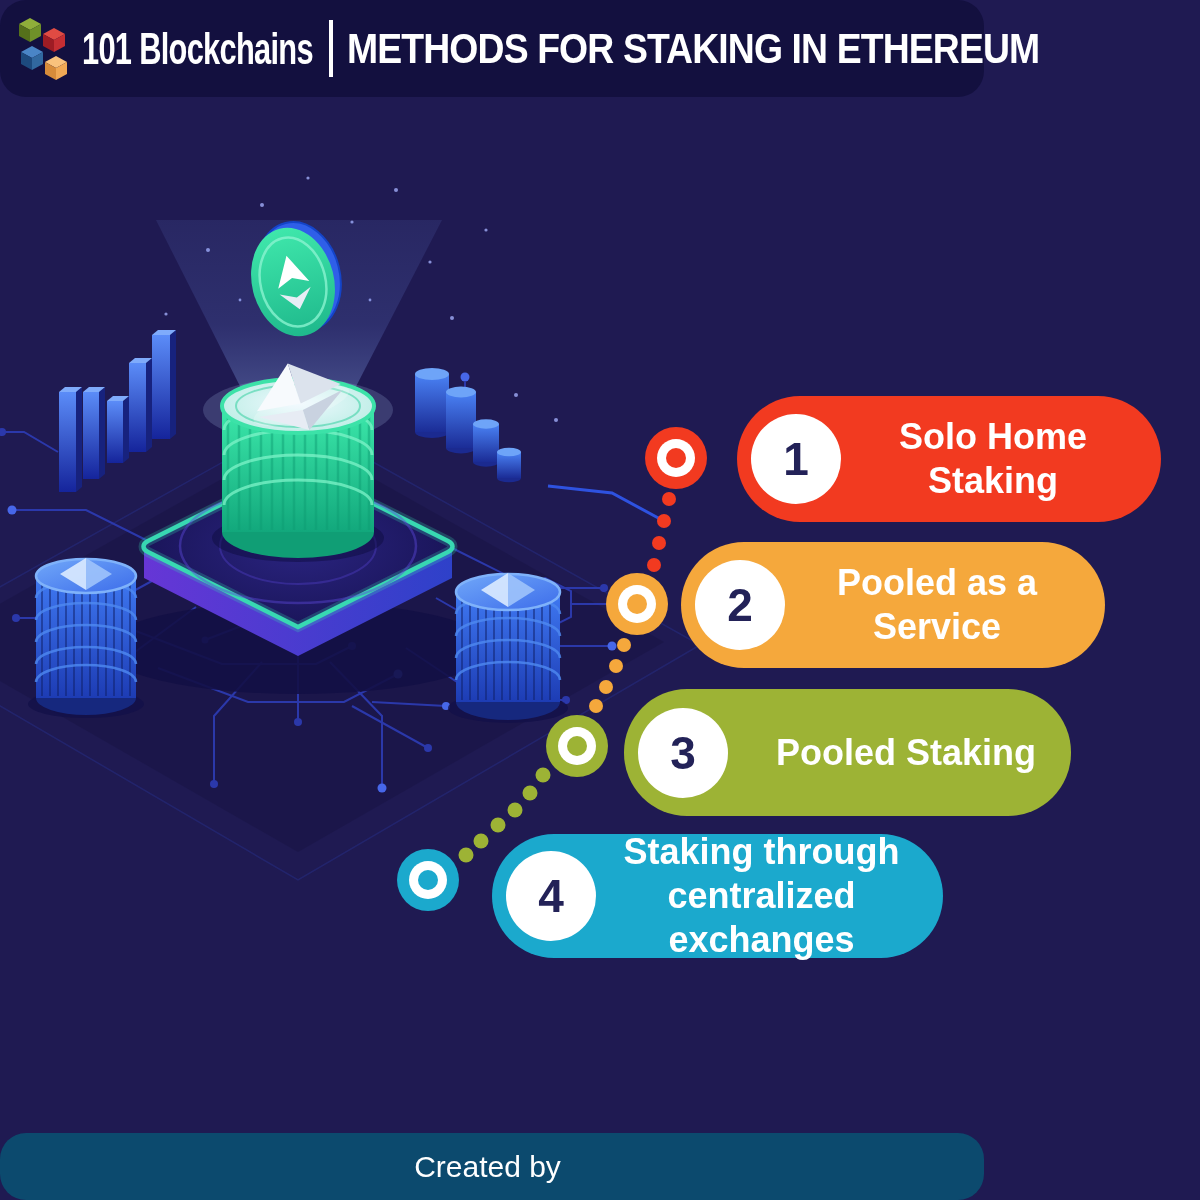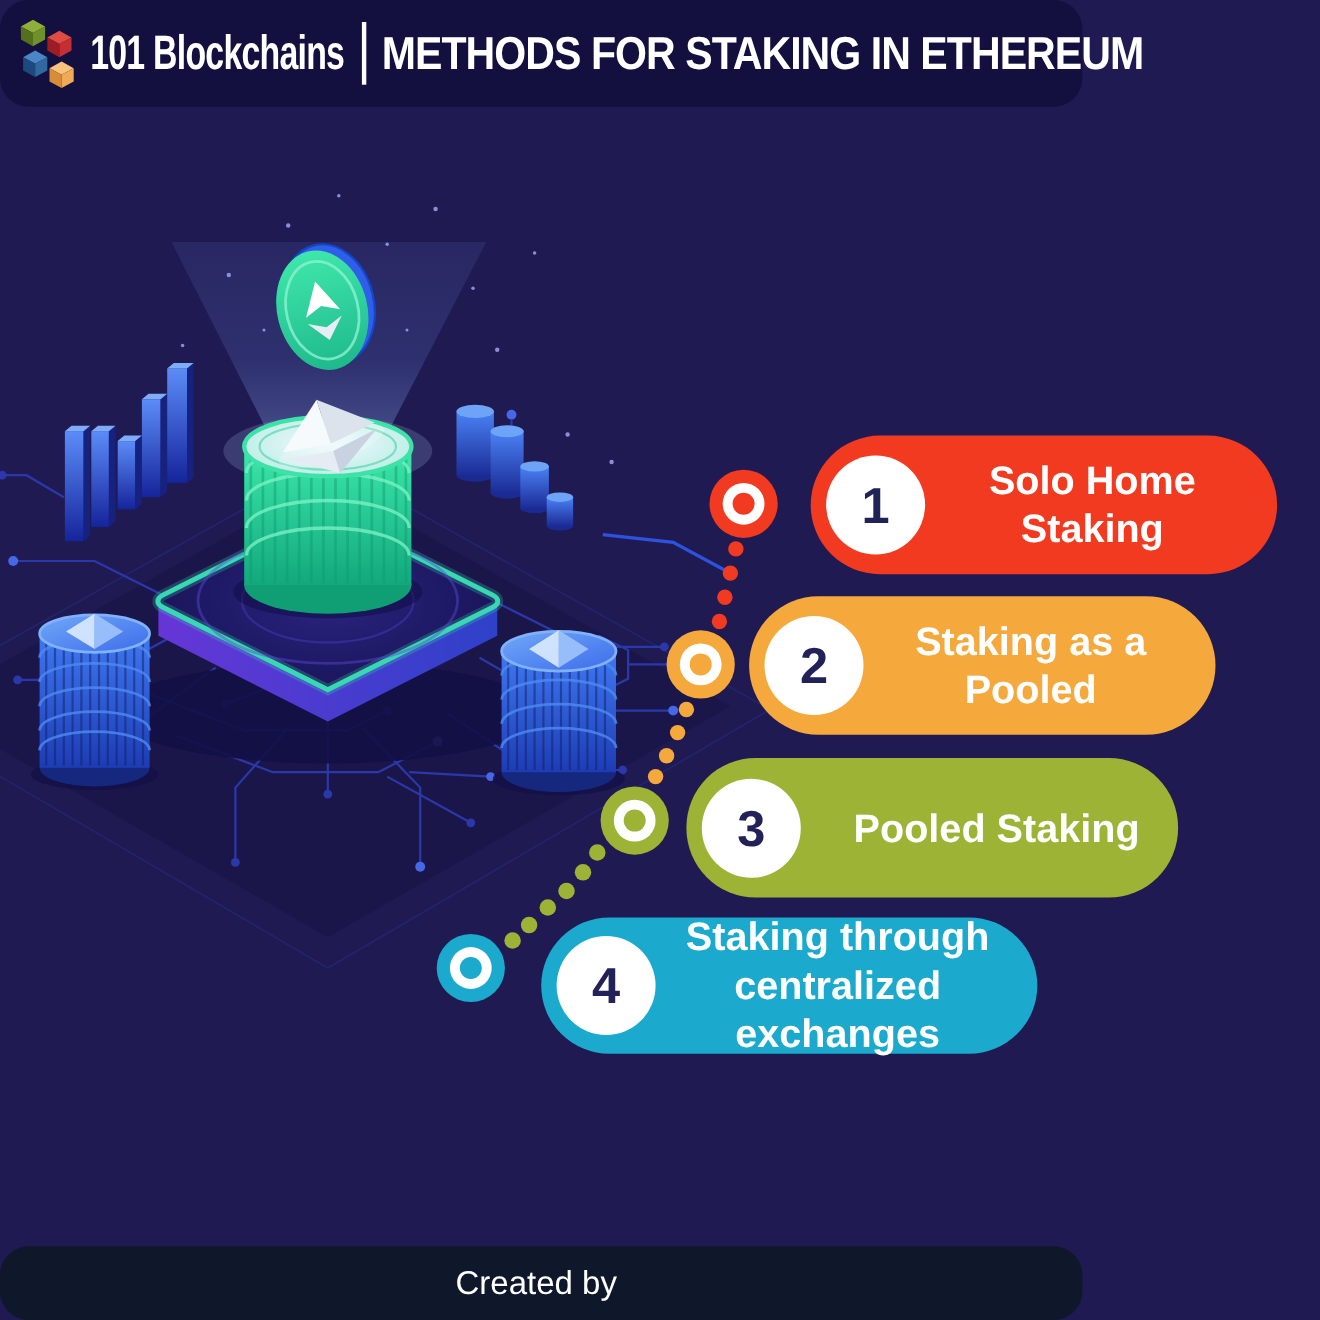--- a/index.html
+++ b/index.html
@@ -323,21 +323,21 @@
   <div class="item">
     <div class="marker m1" style="background: rgb(245, 168, 60);">
       <div class="ring">
         <div class="hole" style="background: rgb(245, 168, 60);"></div>
       </div>
     </div>
     <div class="pill p1" style="background: rgb(245, 168, 60);">
       <div class="num" style="color: rgb(35, 34, 88);">
         <span>2</span>
       </div>
-      <div class="label" style="color: rgb(255, 255, 255);">Staking as a Pooled</div>
+      <div class="label" style="color: rgb(255, 255, 255);">Pooled as a Service</div>
     </div>
   </div>
 
   <div class="item">
     <div class="marker m2" style="background: rgb(157, 179, 53);">
       <div class="ring">
         <div class="hole" style="background: rgb(157, 179, 53);"></div>
       </div>
     </div>
     <div class="pill p2" style="background: rgb(157, 179, 53);">
@@ -384,17 +384,17 @@
         <polygon points="46,40 57,46 46,52 35,46" fill="#f9c27c"></polygon>
         <polygon points="35,46 46,52 46,64 35,58" fill="#d78c3a"></polygon>
         <polygon points="46,52 57,46 57,58 46,64" fill="#f0a955"></polygon>
       </g>
     </svg>
     <div class="brand">101 Blockchains</div>
     <div class="hdr-divider"></div>
     <div class="title">METHODS FOR STAKING IN ETHEREUM</div>
   </div>
 
-  <div class="band footer" style="background: #0f172a;">
+  <div class="band footer" style="background: #0c4a6e;">
     <span class="prefix">Created by</span>
   </div>
 
 </div>
 
 </body></html>

